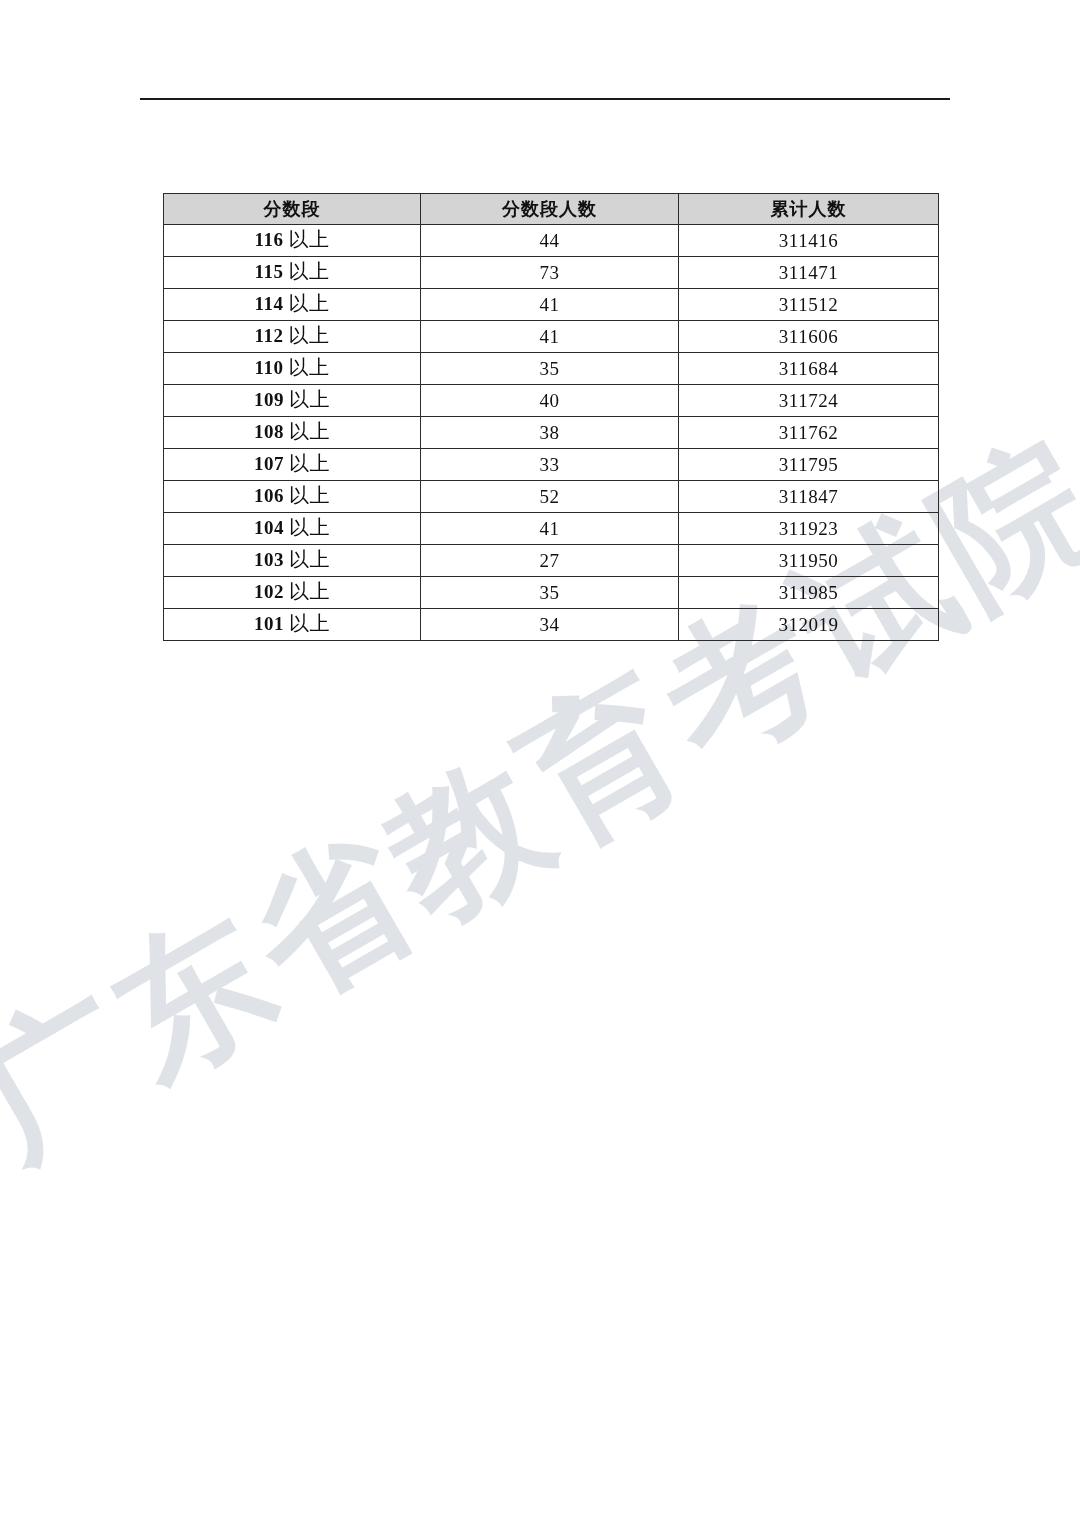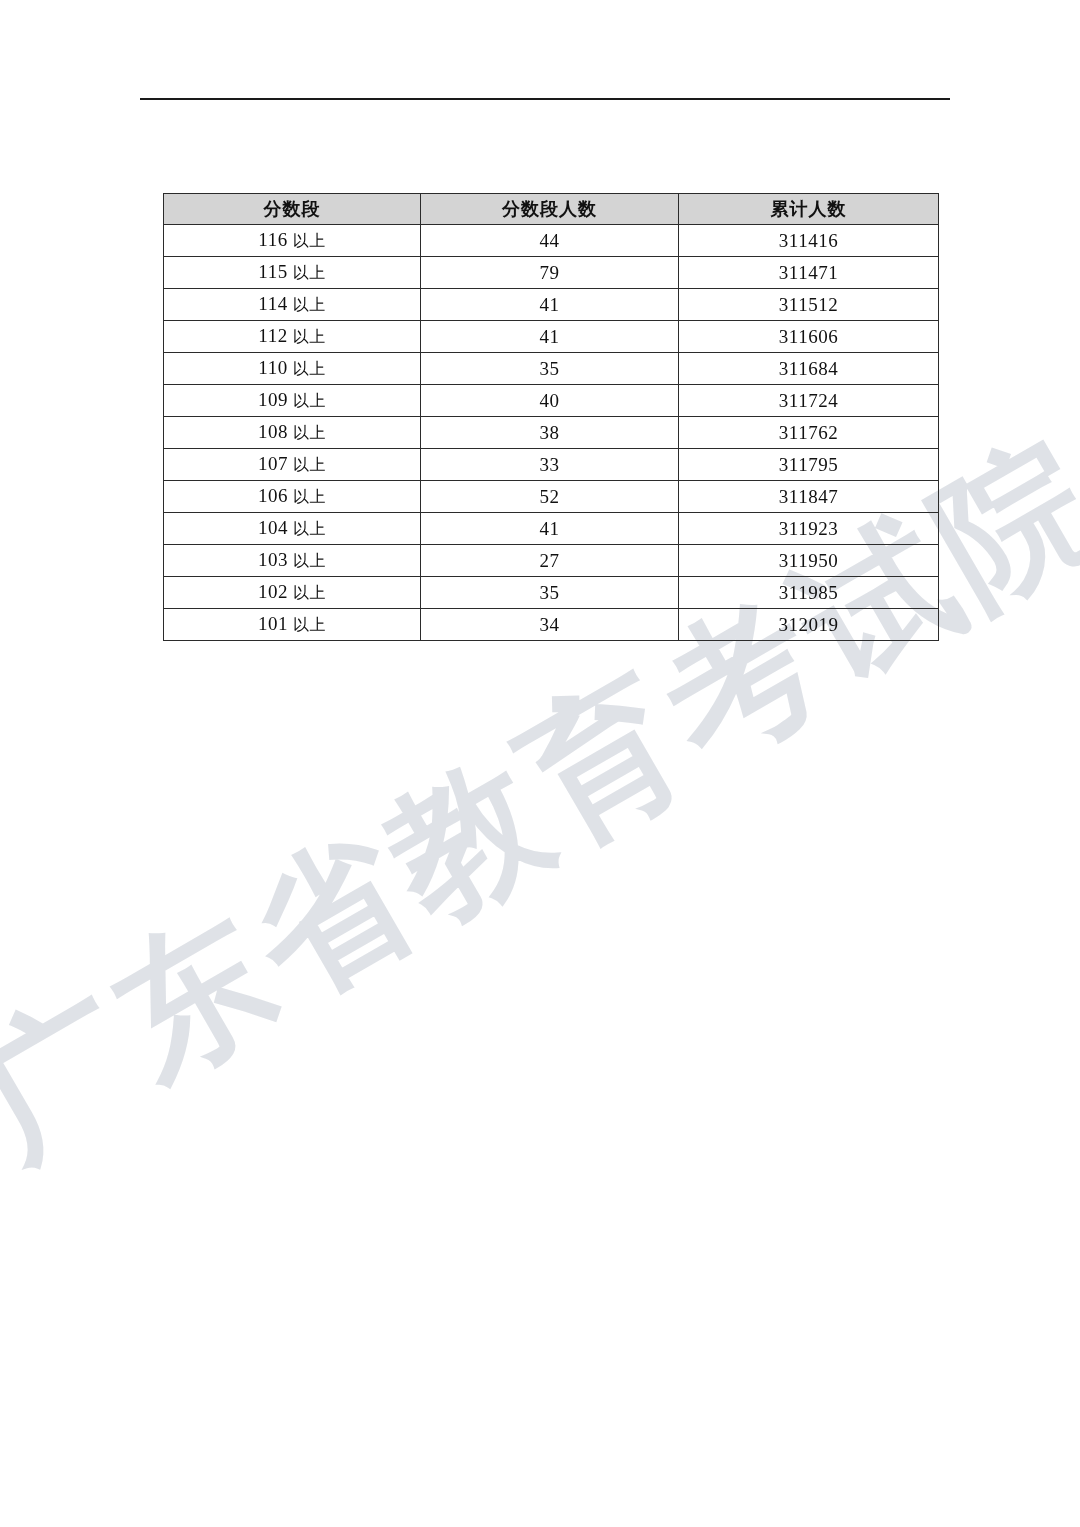--- a/index.html
+++ b/index.html
@@ -80,24 +80,25 @@
     font-family: "DejaVu Sans", sans-serif;
     font-size: 18px;
     letter-spacing: 1px;
   }
   table.score-table tbody td {
     font-family: "Liberation Serif", "DejaVu Serif", serif;
     letter-spacing: 0.5px;
   }
   .seg-label .num {
     font-family: "Liberation Serif", "DejaVu Serif", serif;
+    font-weight: bold;
   }
   .seg-label .cn {
-    font-family: Liberation Sans, sans-serif;
-    font-size: 16px;
+    font-family: Liberation Mono, monospace;
+    font-size: 20px;
     margin-left: 5px;
   }
 </style>
 </head>
 <body>
 
 <div class="page">
 
   <div class="header-rule"></div>
 
@@ -118,21 +119,21 @@
         </tr>
       </thead>
       <tbody id="table-body">
           <tr>
             <td class="seg-label"><span class="num">116</span><span class="cn">以上</span></td>
             <td>44</td>
             <td>311416</td>
           </tr>
           <tr>
             <td class="seg-label"><span class="num">115</span><span class="cn">以上</span></td>
-            <td>79</td>
+            <td>73</td>
             <td>311471</td>
           </tr>
           <tr>
             <td class="seg-label"><span class="num">114</span><span class="cn">以上</span></td>
             <td>41</td>
             <td>311512</td>
           </tr>
           <tr>
             <td class="seg-label"><span class="num">112</span><span class="cn">以上</span></td>
             <td>41</td>

